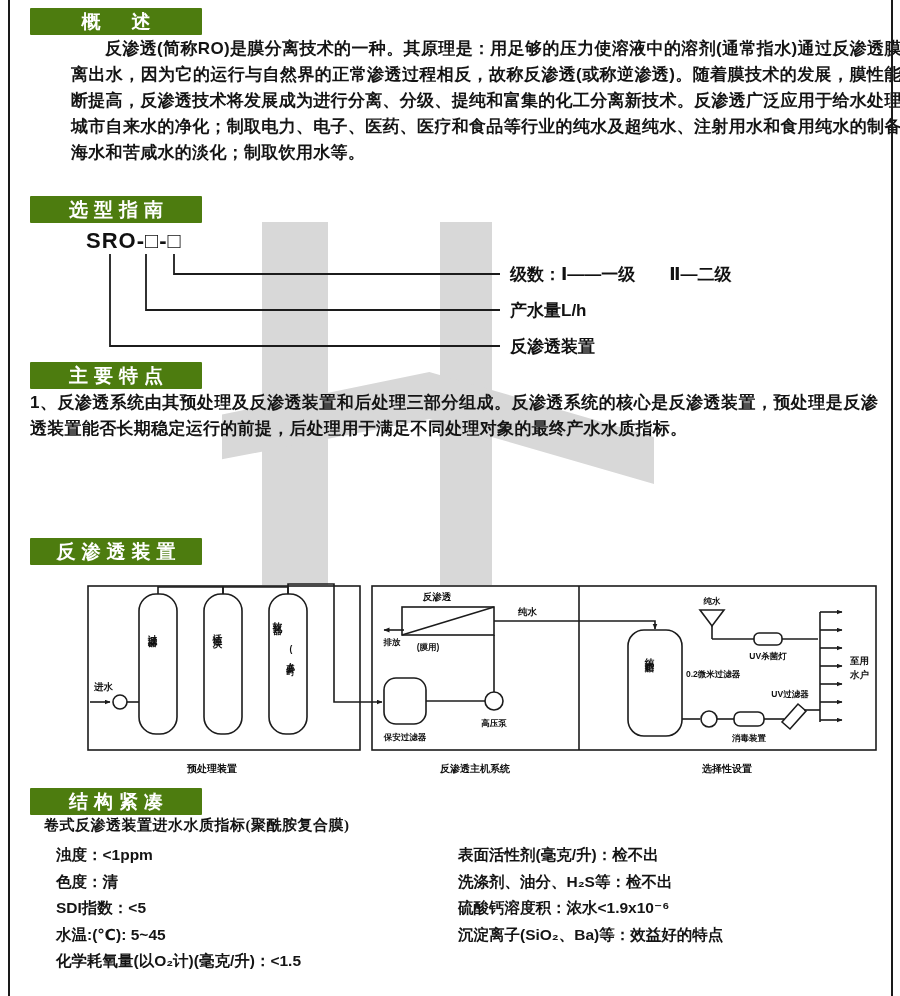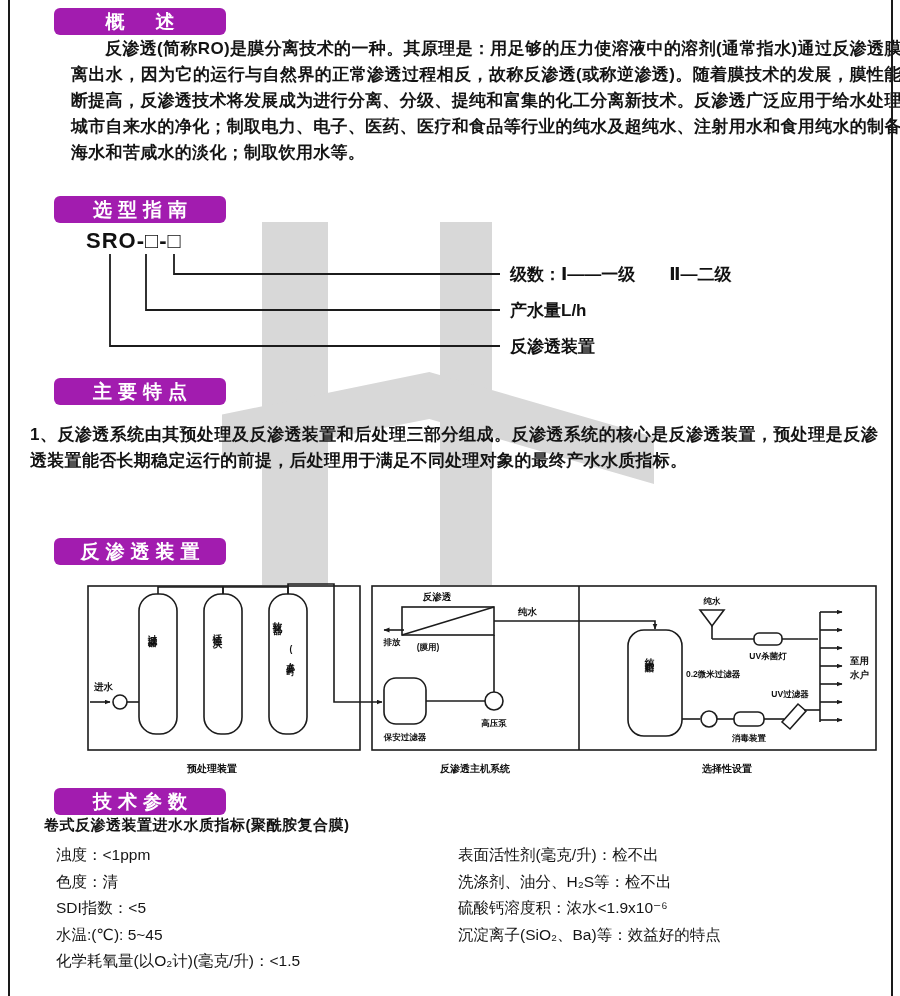--- a/index.html
+++ b/index.html
@@ -22,52 +22,52 @@
   .wm-swoosh {
     position:absolute; left:222px; top:372px; width:432px; height:112px;
     background:#d8d8d8;
     clip-path:polygon(0% 38%, 48% 0%, 100% 58%, 100% 100%, 48% 42%, 0% 78%);
   }
 
   .layer { position:absolute; inset:0; z-index:2; }
 
   .sec-header {
     position:absolute; left:30px; width:172px; height:27px;
-    background:#a21caf; color:#ffffff; border-radius:6px;
+    background:#4d7c0f; color:#ffffff; border-radius:1px;
     font-size:19px; font-weight:bold; letter-spacing:6px; text-indent:6px;
-    display:flex; align-items:center; justify-content:center;margin-left:24px;
+    display:flex; align-items:center; justify-content:center;
   }
 
   .overview-text {
     position:absolute; left:30px; top:36px; width:848px;
     font-size:17px; font-weight:bold; line-height:26px;
     text-indent:2em; text-align:justify; letter-spacing:0.3px;margin-left:41px;
   }
 
   .selection-svg { position:absolute; left:80px; top:222px; }
   .model  { font-size:22px; font-weight:bold; fill:#111; letter-spacing:1px; }
   .callout{ font-size:17px; font-weight:bold; fill:#111; }
   .ln2 { fill:none; stroke:#1c1c1c; stroke-width:1.8; }
 
   .features { position:absolute; left:30px; top:390px; width:848px; }
-  .features p { font-size:17px; font-weight:bold; line-height:26px; margin-bottom:2px; text-align:justify; letter-spacing:0.3px;margin-top:32px; }
+  .features p { font-size:17px; font-weight:bold; line-height:26px; margin-bottom:2px; text-align:justify; letter-spacing:0.3px; }
 
   .process-svg { position:absolute; left:82px; top:582px; }
   .ln  { fill:none; stroke:#1c1c1c; stroke-width:1.6; }
   .t   { font-size:9.5px; font-weight:bold; fill:#111; stroke:none; }
   .ts  { font-size:8.5px; font-weight:bold; fill:#111; stroke:none; }
   .tz  { font-size:10px;  font-weight:bold; fill:#111; stroke:none; }
   .mid { text-anchor:middle; }
   .vt  { writing-mode:vertical-rl; text-orientation:upright; letter-spacing:2px; }
 
-  .param-subtitle { position:absolute; left:44px; top:816px; font-size:15px; font-weight:bold; letter-spacing:0.5px; }
+  .param-subtitle { position:absolute; left:44px; top:816px; font-size:15px; font-weight:bold; letter-spacing:0.5px;font-family:Liberation Serif, serif; }
   .param-col { position:absolute; top:842px; }
   .param-col.left-col  { left:56px;  width:390px; }
   .param-col.right-col { left:458px; width:425px; }
-  .param-row { font-size:15.5px; font-weight:normal; height:26.5px; line-height:26.5px; white-space:nowrap; }
+  .param-row { font-size:15.5px; font-weight:bold; height:26.5px; line-height:26.5px; white-space:nowrap; }
 </style>
 </head>
 <body>
 
 <div class="page">
 
   <div class="watermark">
     <div class="wm-bar wm-bar1"></div>
     <div class="wm-bar wm-bar2"></div>
     <div class="wm-swoosh"></div>
@@ -87,21 +87,21 @@
       <g class="ln2">
         <polyline points="94,32 94,52 420,52"></polyline>
         <polyline points="66,32 66,88 420,88"></polyline>
         <polyline points="30,32 30,124 420,124"></polyline>
       </g>
       <text x="430" y="58" class="callout">级数：Ⅰ——一级　　Ⅱ—二级</text>
       <text x="430" y="94" class="callout">产水量L/h</text>
       <text x="430" y="130" class="callout">反渗透装置</text>
     </svg>
 
-    <div class="sec-header" style="top:378px">主要特点</div>
+    <div class="sec-header" style="top:362px">主要特点</div>
     <div class="features">
       <p>1、反渗透系统由其预处理及反渗透装置和后处理三部分组成。反渗透系统的核心是反渗透装置，预处理是反渗透装置能否长期稳定运行的前提，后处理用于满足不同处理对象的最终产水水质指标。</p>
     </div>
 
     <div class="sec-header" style="top:538px">反渗透装置</div>
     <svg class="process-svg" viewBox="0 0 800 200" width="800" height="200">
       <defs>
         <marker id="arr" markerWidth="7" markerHeight="7" refX="5.5" refY="2.5" orient="auto" markerUnits="userSpaceOnUse">
           <path d="M0,0 L6,2.5 L0,5 Z" fill="#1c1c1c"></path>
         </marker>
@@ -176,21 +176,21 @@
       <line class="ln" x1="738" y1="120" x2="760" y2="120" marker-end="url(#arr)"></line>
       <line class="ln" x1="738" y1="138" x2="760" y2="138" marker-end="url(#arr)"></line>
       <text x="768" y="82" class="t">至用</text>
       <text x="768" y="96" class="t">水户</text>
 
       <text x="130" y="190" class="tz mid">预处理装置</text>
       <text x="393" y="190" class="tz mid">反渗透主机系统</text>
       <text x="645" y="190" class="tz mid">选择性设置</text>
     </svg>
 
-    <div class="sec-header" style="top:788px">技术参数</div>
+    <div class="sec-header" style="top:788px">结构紧凑</div>
     <div class="param-subtitle">卷式反渗透装置进水水质指标(聚酰胺复合膜)</div>
 
     <div class="param-col left-col">
       <div class="param-row">浊度：&lt;1ppm</div>
       <div class="param-row">色度：清</div>
       <div class="param-row">SDI指数：&lt;5</div>
       <div class="param-row">水温:(℃): 5~45</div>
       <div class="param-row">化学耗氧量(以O₂计)(毫克/升)：&lt;1.5</div>
     </div>
 

